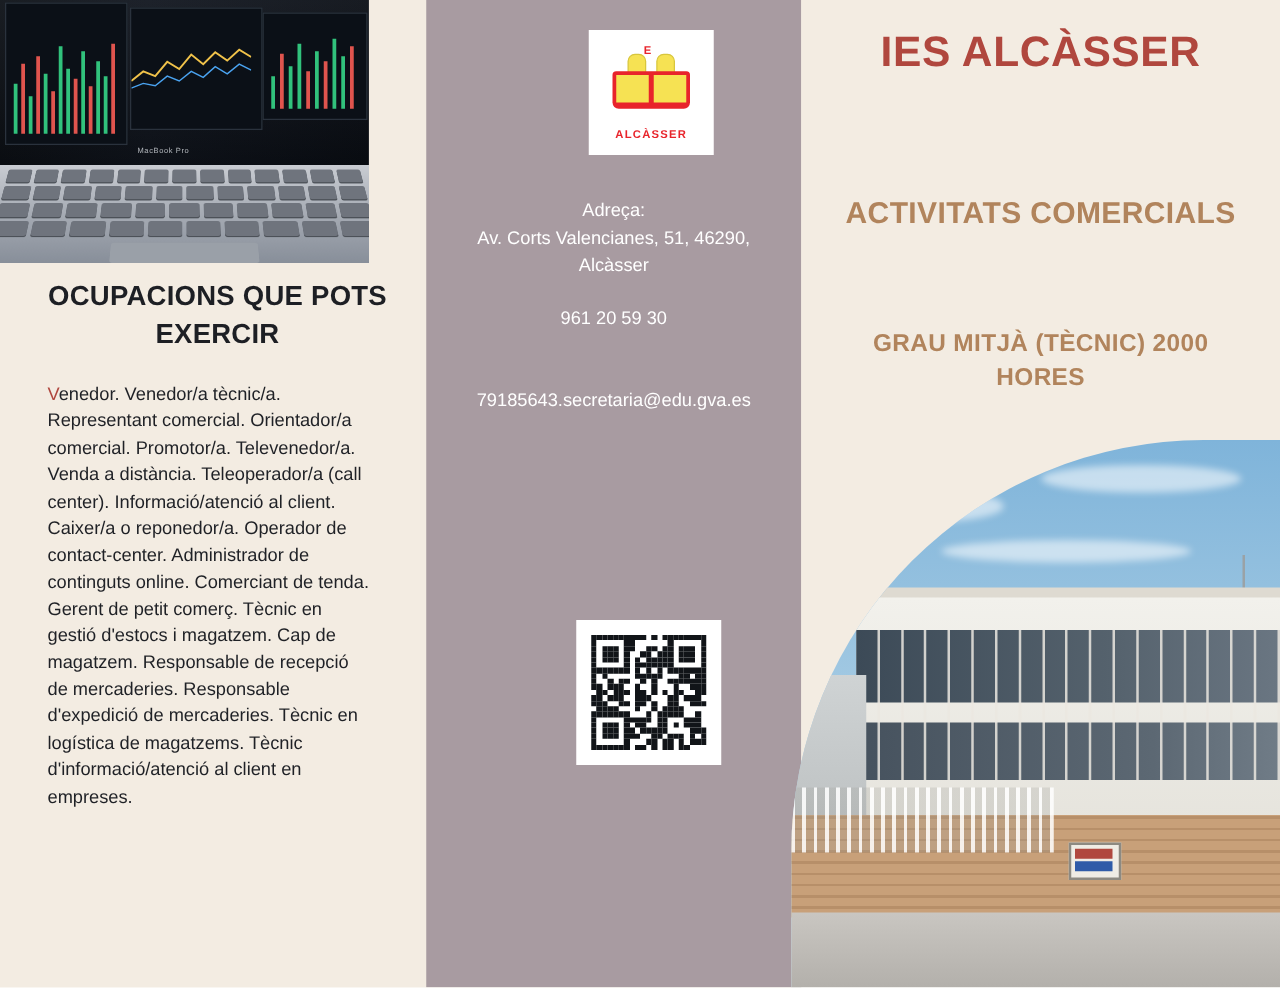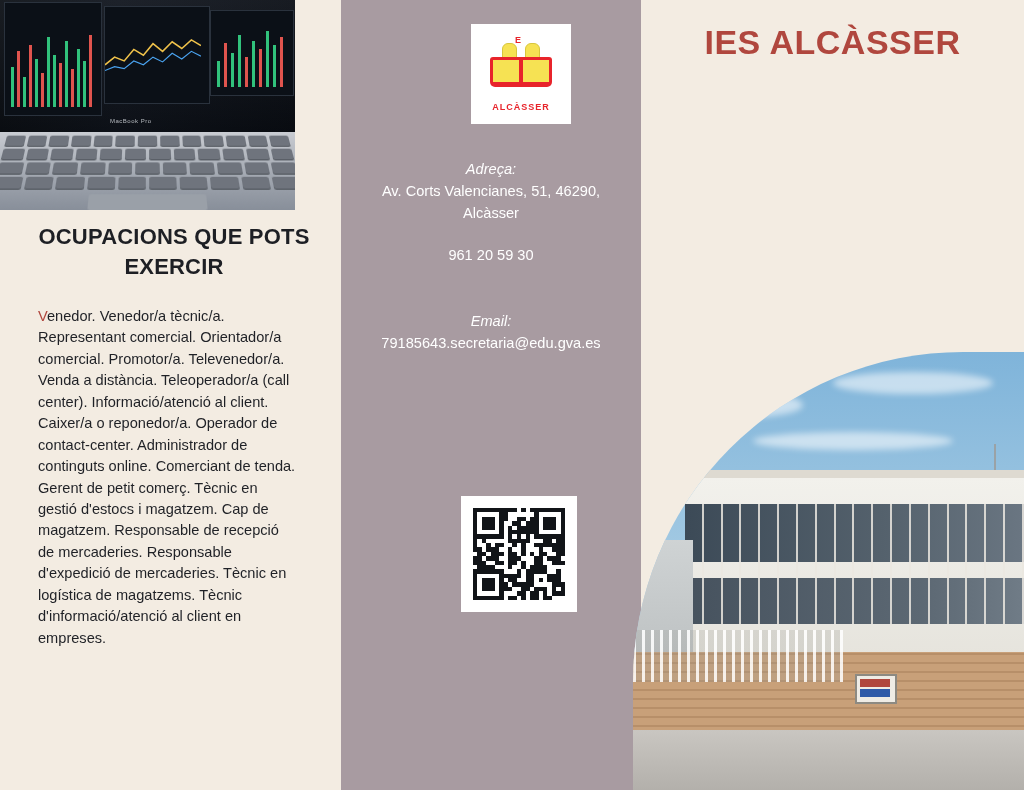--- a/index.html
+++ b/index.html
@@ -183,21 +183,21 @@
 
   .mid-block {
     position: absolute;
     left: 26px;
     width: 248px;
     text-align: center;
     color: #ffffff;
     font-size: 14.6px;
     line-height: 1.52;
   }
-  .mid-block .ttl { display: block; font-style: italic; }
+  .mid-block .ttl { display: block; }
   .mb-address { top: 158px; }
   .mb-phone { top: 244px; }
   .mb-email { top: 310px; }
   .mb-web { top: 374px; }
 
   .qr-box {
     position: absolute;
     left: 461px; top: 496px;
     width: 116px; height: 116px;
     background: #ffffff;
@@ -485,21 +485,20 @@
     <div class="mid-block mb-address">
       <span class="ttl">Adreça:</span>
       <span>Av. Corts Valencianes, 51, 46290, Alcàsser</span>
     </div>
 
     <div class="mid-block mb-phone">
       <span>961 20 59 30</span>
     </div>
 
     <div class="mid-block mb-email">
-      <span class="ttl">Email:</span>
       <span>79185643.secretaria@edu.gva.es</span>
     </div>
 
   </div>
 
   <div class="qr-box">
     <div class="qr" id="qr-grid">
         <i></i>
         <i></i>
         <i></i>
@@ -939,20 +938,22 @@
         <i></i>
         <i></i>
         <i style="background: transparent;"></i>
         <i style="background: transparent;"></i>
         <i style="background: transparent;"></i>
       </div>
   </div>
 
   <div class="panel-right">
     <div class="right-title">IES ALCÀSSER</div>
+    <div class="right-sub">ACTIVITATS COMERCIALS</div>
+    <div class="right-sub2">GRAU MITJÀ (TÈCNIC) 2000 HORES</div>
   </div>
 
   <div class="photo-building">
     <div class="pb-sky">
       <div class="pb-cloud" style="left:40px; top:40px; width:130px; height:26px;"></div>
       <div class="pb-cloud" style="left:200px; top:20px; width:160px; height:22px;"></div>
       <div class="pb-cloud" style="left:120px; top:80px; width:200px; height:18px;"></div>
     </div>
     <div class="pb-mast"></div>
     <div class="pb-roof"></div>

